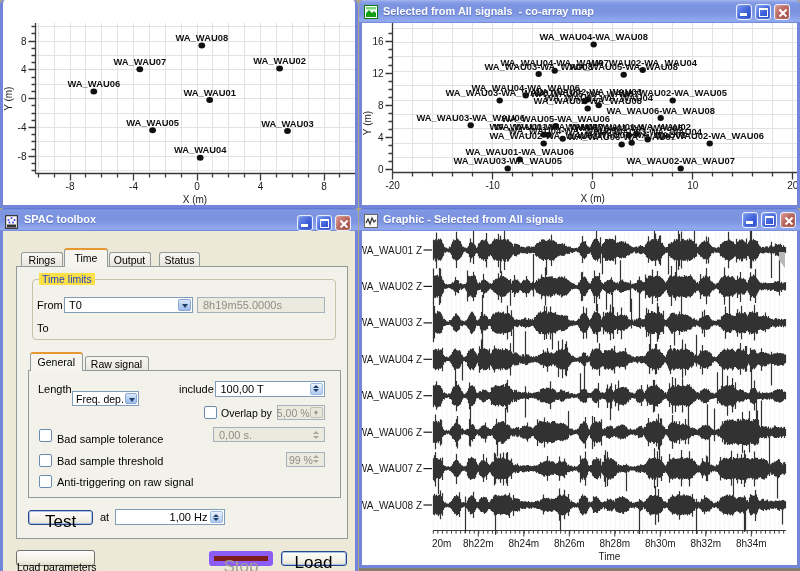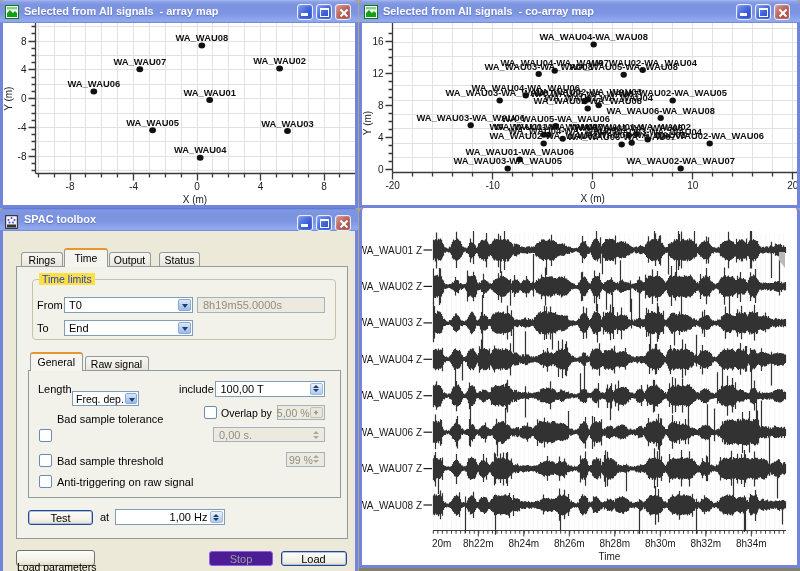--- a/index.html
+++ b/index.html
@@ -39,40 +39,26 @@
 .spin.gray{background:#e7e6db;border-color:#c2c0b0}
 .spin.gray i{left:3px;border-left-width:2.5px;border-right-width:2.5px}
 .spin.gray i.u{border-bottom-width:3px;top:2px}
 .spin.gray i.d{border-top-width:3px;bottom:2px}
 .spin.gray i.u{border-bottom-color:#9a998c}
 .spin.gray i.d{border-top-color:#9a998c}
 .spin.bare{background:none;border:none}
 .spin.bare i.u{border-bottom-color:#a9a89b}
 .spin.bare i.d{border-top-color:#a9a89b}
 .cb{position:absolute;width:13px;height:13px;background:#fff;border:1px solid #6a8cb0;border-radius:2px}
-.btn{position:absolute;border:1px solid #72706a;border-radius:3px;font-size:11px;text-align:center;
+.btn{position:absolute;border:1px solid #72706a;border-radius:3px;font-size:17px;text-align:center;
  background:linear-gradient(180deg,#fdfdfb 0%,#f2f0e4 70%,#e2dfcc 100%);box-shadow:inset 0 1px 0 #fff}
 .btn.def{border:1px solid #27478a;box-shadow:inset 0 0 0 1px #a8c0e8}
-.btn.off{border:1px solid #8b5cf6;background:#4c1d95;color:#a09f94;box-shadow:none}
+.btn.off{border:5px solid #8b5cf6;background:#7f1d1d;color:#a09f94;box-shadow:none}
 </style></head><body>
 <div class="win " style="left:0px;top:0px;width:358px;height:208px">
-    <div class="tbar ">
-      <svg width="14" height="14" style="position:absolute;left:5px;top:5px">
-        <rect x="0.5" y="0.5" width="13" height="13" fill="#fff" stroke="#0f7a0f"></rect>
-        <rect x="2" y="2" width="10" height="10" fill="#fff"></rect>
-        <polygon points="2,12 2,8 5,5 8,8 10,6 12,8 12,12" fill="#14a014"></polygon>
-        <rect x="2" y="2" width="10" height="2.5" fill="#7ed87e"></rect>
-      </svg>
-      <span class="ttl">Selected from All signals&nbsp; - array map</span>
-      <div class="wbtns" style="right:7px;top:4px">
-        <div class="wb mn"></div>
-        <div class="wb mx"></div>
-        <div class="wb cl"></div>
-      </div>
-    </div>
     <div class="content" style="width:352px;height:182px;background:#fff">
       <svg width="352" height="182" viewBox="0 0 352 182" style="position:absolute;left:0;top:0">
         <path d="M35.5 0V150.5 M51.5 0V150.5 M67.5 0V150.5 M82.5 0V150.5 M98.5 0V150.5 M114.5 0V150.5 M130.5 0V150.5 M146.5 0V150.5 M162.5 0V150.5 M178.5 0V150.5 M194.5 0V150.5 M209.5 0V150.5 M225.5 0V150.5 M241.5 0V150.5 M257.5 0V150.5 M273.5 0V150.5 M289.5 0V150.5 M305.5 0V150.5 M321.5 0V150.5 M336.5 0V150.5 M32.5 3.5H352 M32.5 18.5H352 M32.5 32.5H352 M32.5 46.5H352 M32.5 61.5H352 M32.5 75.5H352 M32.5 90.5H352 M32.5 104.5H352 M32.5 118.5H352 M32.5 133.5H352 M32.5 147.5H352" stroke="#e2e2e2" stroke-width="1" fill="none"></path>
         <path d="M32.5 0V150.5 M32.5 150.5H352" stroke="#3a3a3a" stroke-width="1.3" fill="none"></path>
         <path d="M28.5 147.5H32.5 M28.5 140.5H32.5 M25.5 133.5H32.5 M28.5 126.5H32.5 M28.5 118.5H32.5 M28.5 111.5H32.5 M25.5 104.5H32.5 M28.5 97.5H32.5 M28.5 90.5H32.5 M28.5 82.5H32.5 M25.5 75.5H32.5 M28.5 68.5H32.5 M28.5 61.5H32.5 M28.5 54.5H32.5 M25.5 46.5H32.5 M28.5 39.5H32.5 M28.5 32.5H32.5 M28.5 25.5H32.5 M25.5 18.5H32.5 M28.5 10.5H32.5 M28.5 3.5H32.5 M35.5 150.5V154.5 M51.5 150.5V154.5 M67.5 150.5V157.5 M82.5 150.5V154.5 M98.5 150.5V154.5 M114.5 150.5V154.5 M130.5 150.5V157.5 M146.5 150.5V154.5 M162.5 150.5V154.5 M178.5 150.5V154.5 M194.5 150.5V157.5 M209.5 150.5V154.5 M225.5 150.5V154.5 M241.5 150.5V154.5 M257.5 150.5V157.5 M273.5 150.5V154.5 M289.5 150.5V154.5 M305.5 150.5V154.5 M321.5 150.5V157.5 M336.5 150.5V154.5" stroke="#3a3a3a" stroke-width="1.3" fill="none"></path>
         <text x="23.5" y="136.7" font-size="10" fill="#1a1a1a" text-anchor="end">-8</text>
         <text x="67.0" y="166.5" font-size="10" fill="#1a1a1a" text-anchor="middle">-8</text>
         <text x="23.5" y="108.0" font-size="10" fill="#1a1a1a" text-anchor="end">-4</text>
         <text x="130.5" y="166.5" font-size="10" fill="#1a1a1a" text-anchor="middle">-4</text>
         <text x="23.5" y="79.2" font-size="10" fill="#1a1a1a" text-anchor="end">0</text>
@@ -222,24 +208,20 @@
       </div>
       <div class="lbl" style="left:34px;top:68px">From</div>
       <div class="field combo" style="left:61px;top:66px;width:129px;height:16px">
         <span style="position:absolute;left:4px;top:1px">T0</span>
         <i class="ar"></i>
       </div>
       <div class="field off" style="left:194px;top:66px;width:128px;height:16px">
         <span style="position:absolute;left:5px;top:1px">8h19m55.0000s</span>
       </div>
       <div class="lbl" style="left:34px;top:91px">To</div>
-      <div class="field combo" style="left:61px;top:89px;width:129px;height:16px">
-        <span style="position:absolute;left:4px;top:1px">End</span>
-        <i class="ar"></i>
-      </div>
       <div class="tab on" style="left:26.8px;top:121px;width:53px">General</div>
       <div class="tab" style="left:81.5px;top:124.5px;width:64px">Raw signal</div>
       <div class="pane" style="left:25px;top:138.5px;width:313px;height:128px"></div>
       <div class="lbl" style="left:35px;top:152px">Length</div>
       <div class="field combo" style="left:69px;top:160px;width:67px;height:15px">
         <span style="position:absolute;left:3px;top:1px;font-size:10.5px">Freq. dep.</span>
         <i class="ar" style="width:12px"></i>
       </div>
       <div class="lbl" style="left:176px;top:152px">include</div>
       <div class="field" style="left:211.5px;top:149.5px;width:110px;height:16px">
@@ -252,21 +234,21 @@
       <div class="cb" style="left:201px;top:174.5px"></div>
       <div class="lbl" style="left:218px;top:175.5px;font-size:10.5px">Overlap by</div>
       <div class="field off" style="left:273.5px;top:174px;width:48px;height:15px">
         <span style="position:absolute;right:14px;top:1px;white-space:nowrap;font-size:10.5px">5,00 %</span>
         <span class="spin gray">
           <i class="u"></i>
           <i class="d"></i>
         </span>
       </div>
       <div class="cb" style="left:36px;top:197.5px"></div>
-      <div class="lbl" style="left:54px;top:182px">Bad sample tolerance</div>
+      <div class="lbl" style="left:54px;top:202px">Bad sample tolerance</div>
       <div class="field off" style="left:210px;top:196px;width:112px;height:15px">
         <span style="position:absolute;left:5px;top:1px">0,00 s.</span>
         <span class="spin bare">
           <i class="u"></i>
           <i class="d"></i>
         </span>
       </div>
       <div class="cb" style="left:36px;top:222.5px"></div>
       <div class="lbl" style="left:54px;top:223.5px">Bad sample threshold</div>
       <div class="field off" style="left:283px;top:220.5px;width:39px;height:15px">
@@ -286,20 +268,32 @@
           <i class="u"></i>
           <i class="d"></i>
         </span>
       </div>
       <div class="btn" style="left:13px;top:318.5px;width:79px;height:16px;padding-top:10px;white-space:nowrap;font-size:10.5px">Load parameters</div>
       <div class="btn off" style="left:206px;top:319.5px;width:64px;height:15.5px;padding-top:1px">Stop</div>
       <div class="btn def" style="left:277.5px;top:319.5px;width:66px;height:15.5px;padding-top:1px">Load</div>
     </div>
   </div>
 <div class="win " style="left:359px;top:208px;width:441px;height:360px">
+    <div class="tbar t2">
+      <svg width="14" height="14" style="position:absolute;left:5px;top:6px">
+        <rect x="0.5" y="0.5" width="13" height="13" fill="#f8f8f8" stroke="#666"></rect>
+        <path d="M2 9 L4 5 L6 10 L8 4 L10 8 L12 6" stroke="#333" stroke-width="1.2" fill="none"></path>
+      </svg>
+      <span class="ttl">Graphic - Selected from All signals</span>
+      <div class="wbtns" style="right:4px;top:4px">
+        <div class="wb mn"></div>
+        <div class="wb mx"></div>
+        <div class="wb cl"></div>
+      </div>
+    </div>
     <div class="content" style="width:435px;height:334px;background:#fff">
       <svg width="435" height="334" viewBox="0 0 435 334" style="position:absolute;left:0;top:0">
         <path d="M71.30 2V299.5 M75.85 2V299.5 M80.40 2V299.5 M84.95 2V299.5 M89.50 2V299.5 M94.05 2V299.5 M98.60 2V299.5 M103.15 2V299.5 M107.70 2V299.5 M112.25 2V299.5 M116.80 2V299.5 M121.35 2V299.5 M125.90 2V299.5 M130.45 2V299.5 M135.00 2V299.5 M139.55 2V299.5 M144.10 2V299.5 M148.65 2V299.5 M153.20 2V299.5 M157.75 2V299.5 M162.30 2V299.5 M166.85 2V299.5 M171.40 2V299.5 M175.95 2V299.5 M180.50 2V299.5 M185.05 2V299.5 M189.60 2V299.5 M194.15 2V299.5 M198.70 2V299.5 M203.25 2V299.5 M207.80 2V299.5 M212.35 2V299.5 M216.90 2V299.5 M221.45 2V299.5 M226.00 2V299.5 M230.55 2V299.5 M235.10 2V299.5 M239.65 2V299.5 M244.20 2V299.5 M248.75 2V299.5 M253.30 2V299.5 M257.85 2V299.5 M262.40 2V299.5 M266.95 2V299.5 M271.50 2V299.5 M276.05 2V299.5 M280.60 2V299.5 M285.15 2V299.5 M289.70 2V299.5 M294.25 2V299.5 M298.80 2V299.5 M303.35 2V299.5 M307.90 2V299.5 M312.45 2V299.5 M317.00 2V299.5 M321.55 2V299.5 M326.10 2V299.5 M330.65 2V299.5 M335.20 2V299.5 M339.75 2V299.5 M344.30 2V299.5 M348.85 2V299.5 M353.40 2V299.5 M357.95 2V299.5 M362.50 2V299.5 M367.05 2V299.5 M371.60 2V299.5 M376.15 2V299.5 M380.70 2V299.5 M385.25 2V299.5 M389.80 2V299.5 M394.35 2V299.5 M398.90 2V299.5 M403.45 2V299.5 M408.00 2V299.5 M412.55 2V299.5 M417.10 2V299.5 M421.65 2V299.5" stroke="#f0f0f0" stroke-width="0.7" fill="none"></path>
         <path d="M71.0 299.5H424.0 M71.30 299.5V302.7 M75.85 299.5V302.7 M80.40 299.5V302.7 M84.95 299.5V302.7 M89.50 299.5V302.7 M94.05 299.5V302.7 M98.60 299.5V302.7 M103.15 299.5V302.7 M107.70 299.5V302.7 M112.25 299.5V302.7 M116.80 299.5V302.7 M121.35 299.5V302.7 M125.90 299.5V302.7 M130.45 299.5V302.7 M135.00 299.5V302.7 M139.55 299.5V302.7 M144.10 299.5V302.7 M148.65 299.5V302.7 M153.20 299.5V302.7 M157.75 299.5V302.7 M162.30 299.5V302.7 M166.85 299.5V302.7 M171.40 299.5V302.7 M175.95 299.5V302.7 M180.50 299.5V302.7 M185.05 299.5V302.7 M189.60 299.5V302.7 M194.15 299.5V302.7 M198.70 299.5V302.7 M203.25 299.5V302.7 M207.80 299.5V302.7 M212.35 299.5V302.7 M216.90 299.5V302.7 M221.45 299.5V302.7 M226.00 299.5V302.7 M230.55 299.5V302.7 M235.10 299.5V302.7 M239.65 299.5V302.7 M244.20 299.5V302.7 M248.75 299.5V302.7 M253.30 299.5V302.7 M257.85 299.5V302.7 M262.40 299.5V302.7 M266.95 299.5V302.7 M271.50 299.5V302.7 M276.05 299.5V302.7 M280.60 299.5V302.7 M285.15 299.5V302.7 M289.70 299.5V302.7 M294.25 299.5V302.7 M298.80 299.5V302.7 M303.35 299.5V302.7 M307.90 299.5V302.7 M312.45 299.5V302.7 M317.00 299.5V302.7 M321.55 299.5V302.7 M326.10 299.5V302.7 M330.65 299.5V302.7 M335.20 299.5V302.7 M339.75 299.5V302.7 M344.30 299.5V302.7 M348.85 299.5V302.7 M353.40 299.5V302.7 M357.95 299.5V302.7 M362.50 299.5V302.7 M367.05 299.5V302.7 M371.60 299.5V302.7 M376.15 299.5V302.7 M380.70 299.5V302.7 M385.25 299.5V302.7 M389.80 299.5V302.7 M394.35 299.5V302.7 M398.90 299.5V302.7 M403.45 299.5V302.7 M408.00 299.5V302.7 M412.55 299.5V302.7 M417.10 299.5V302.7 M421.65 299.5V302.7 M116.30 299.5V305.5 M161.80 299.5V305.5 M207.30 299.5V305.5 M252.80 299.5V305.5 M298.30 299.5V305.5 M343.80 299.5V305.5 M389.30 299.5V305.5" stroke="#3c3c3c" stroke-width="1" fill="none"></path>
         <text x="116.3" y="316.0" font-size="10" fill="#1a1a1a" text-anchor="middle">8h22m</text>
         <text x="161.8" y="316.0" font-size="10" fill="#1a1a1a" text-anchor="middle">8h24m</text>
         <text x="207.3" y="316.0" font-size="10" fill="#1a1a1a" text-anchor="middle">8h26m</text>
         <text x="252.8" y="316.0" font-size="10" fill="#1a1a1a" text-anchor="middle">8h28m</text>
         <text x="298.3" y="316.0" font-size="10" fill="#1a1a1a" text-anchor="middle">8h30m</text>
         <text x="343.8" y="316.0" font-size="10" fill="#1a1a1a" text-anchor="middle">8h32m</text>

